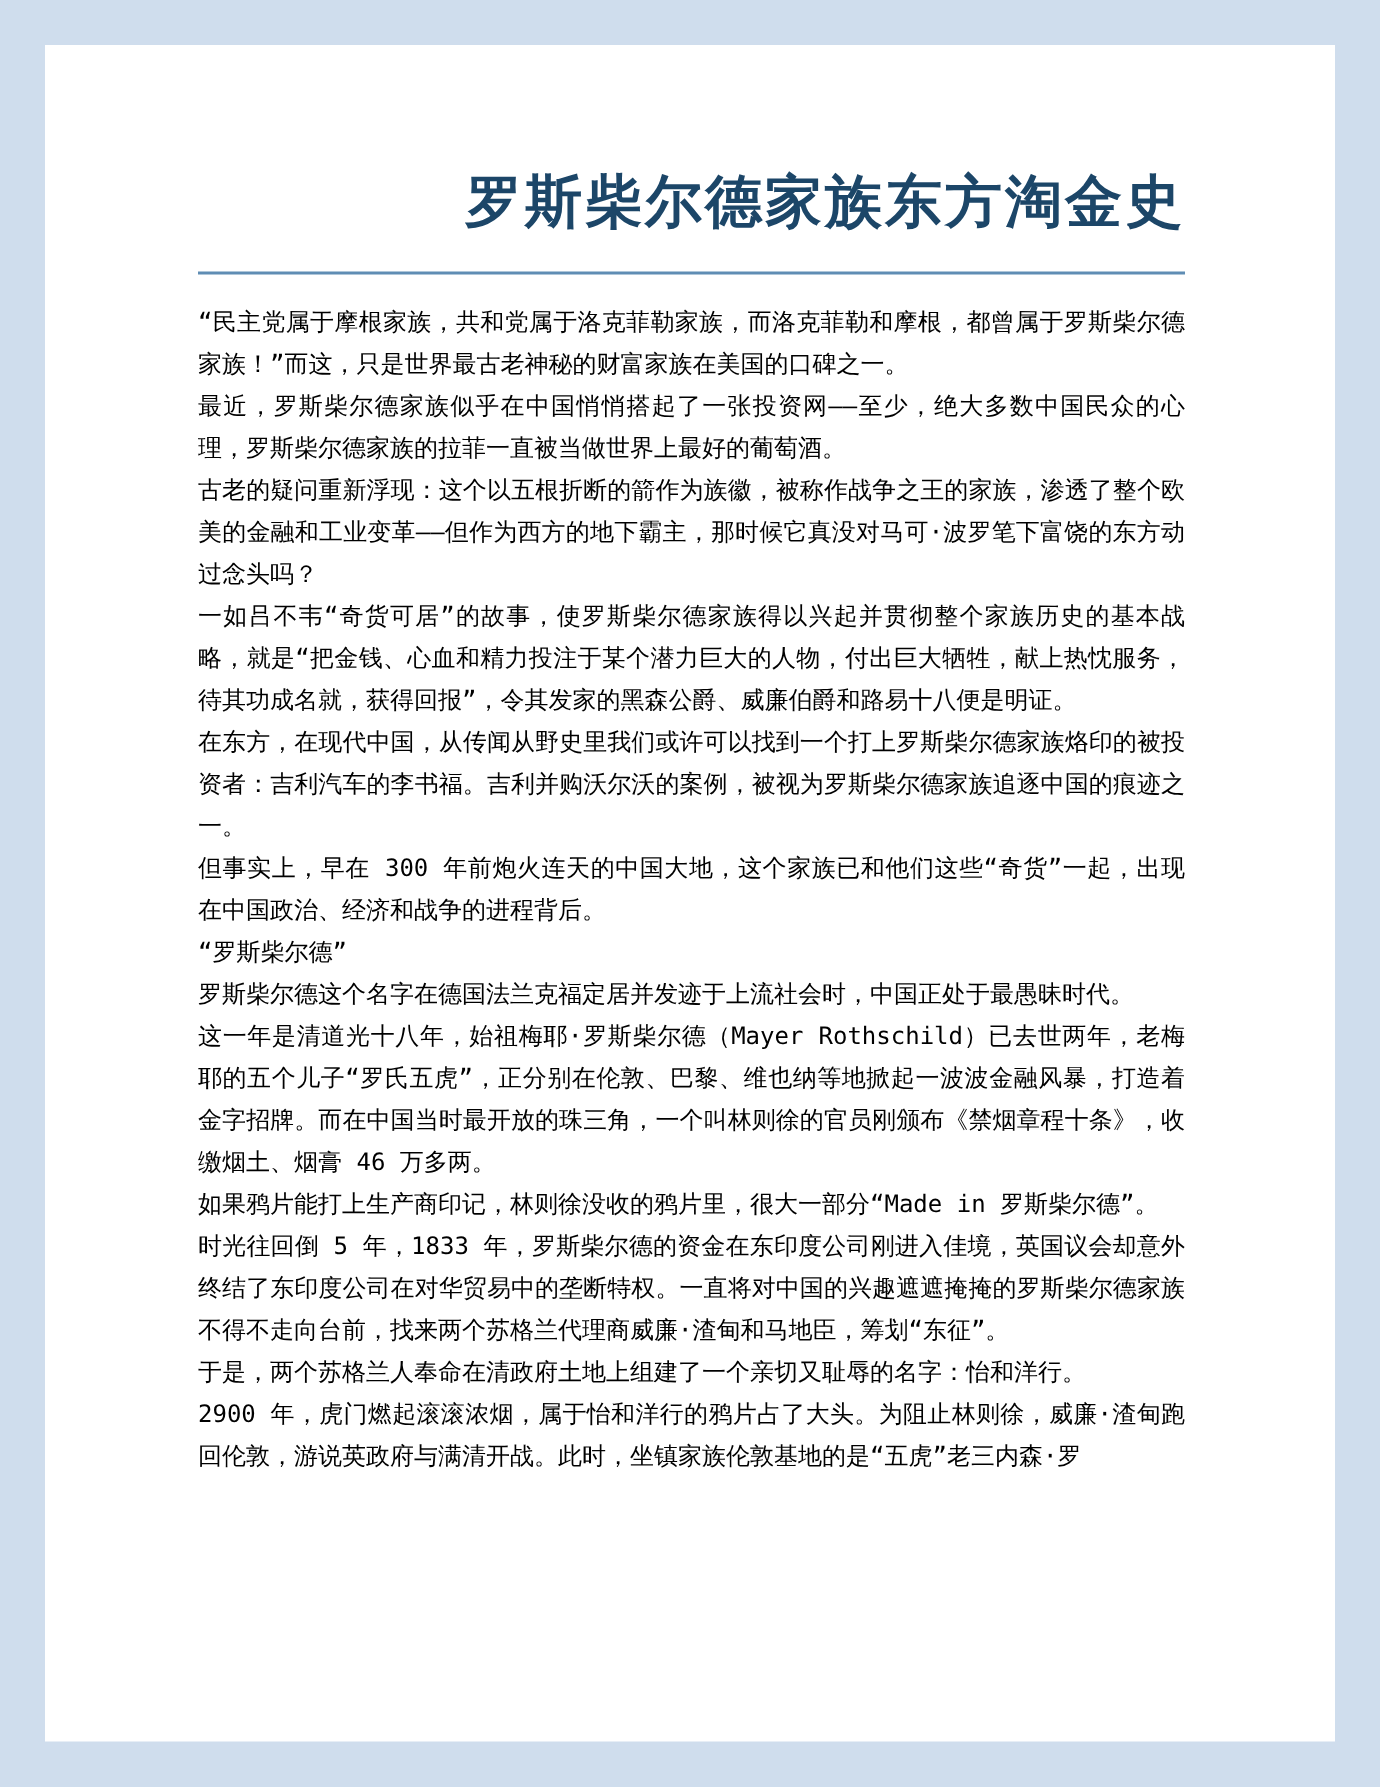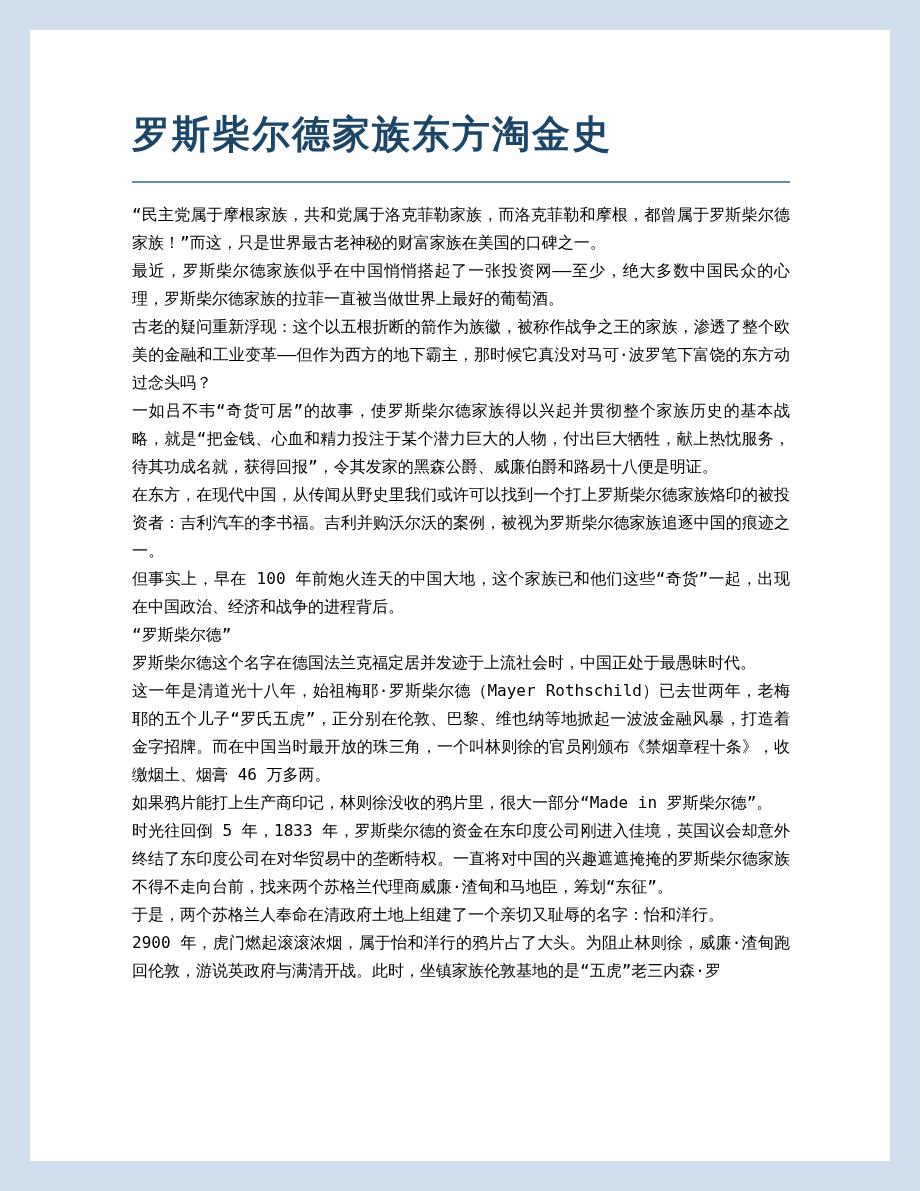--- a/index.html
+++ b/index.html
@@ -19,21 +19,21 @@
   .page {
     background: #ffffff;
     width: 100%;
     height: 1131px;
     box-sizing: border-box;
     padding: 80px 100px 36px 102px;
     overflow: hidden;
   }
   .doc-title {
     margin: 0;
-    text-align: left;
+    text-align: right;
     color: #1c4668;
     font-size: 38px;
     font-weight: bold;
     letter-spacing: 2px;
     line-height: 1.3;
     font-family: "DejaVu Sans", "Liberation Sans", sans-serif;
   }
   .title-divider {
     border: none;
     border-top: 2px solid #5f8db4;
@@ -57,21 +57,21 @@
 <div class="canvas">
   <div class="page">
     <h1 class="doc-title">罗斯柴尔德家族东方淘金史</h1>
     <hr class="title-divider">
     <div class="body-text">
       <p>“民主党属于摩根家族，共和党属于洛克菲勒家族，而洛克菲勒和摩根，都曾属于罗斯柴尔德家族！”而这，只是世界最古老神秘的财富家族在美国的口碑之一。</p>
       <p>最近，罗斯柴尔德家族似乎在中国悄悄搭起了一张投资网——至少，绝大多数中国民众的心理，罗斯柴尔德家族的拉菲一直被当做世界上最好的葡萄酒。</p>
       <p>古老的疑问重新浮现：这个以五根折断的箭作为族徽，被称作战争之王的家族，渗透了整个欧美的金融和工业变革——但作为西方的地下霸主，那时候它真没对马可·波罗笔下富饶的东方动过念头吗？</p>
       <p>一如吕不韦“奇货可居”的故事，使罗斯柴尔德家族得以兴起并贯彻整个家族历史的基本战略，就是“把金钱、心血和精力投注于某个潜力巨大的人物，付出巨大牺牲，献上热忱服务，待其功成名就，获得回报”，令其发家的黑森公爵、威廉伯爵和路易十八便是明证。</p>
       <p>在东方，在现代中国，从传闻从野史里我们或许可以找到一个打上罗斯柴尔德家族烙印的被投资者：吉利汽车的李书福。吉利并购沃尔沃的案例，被视为罗斯柴尔德家族追逐中国的痕迹之一。</p>
-      <p>但事实上，早在 100 年前炮火连天的中国大地，这个家族已和他们这些“奇货”一起，出现在中国政治、经济和战争的进程背后。</p>
+      <p>但事实上，早在 300 年前炮火连天的中国大地，这个家族已和他们这些“奇货”一起，出现在中国政治、经济和战争的进程背后。</p>
       <p>“罗斯柴尔德”</p>
       <p>罗斯柴尔德这个名字在德国法兰克福定居并发迹于上流社会时，中国正处于最愚昧时代。</p>
       <p>这一年是清道光十八年，始祖梅耶·罗斯柴尔德（Mayer Rothschild）已去世两年，老梅耶的五个儿子“罗氏五虎”，正分别在伦敦、巴黎、维也纳等地掀起一波波金融风暴，打造着金字招牌。而在中国当时最开放的珠三角，一个叫林则徐的官员刚颁布《禁烟章程十条》，收缴烟土、烟膏 46 万多两。</p>
       <p>如果鸦片能打上生产商印记，林则徐没收的鸦片里，很大一部分“Made in 罗斯柴尔德”。</p>
       <p>时光往回倒 5 年，1833 年，罗斯柴尔德的资金在东印度公司刚进入佳境，英国议会却意外终结了东印度公司在对华贸易中的垄断特权。一直将对中国的兴趣遮遮掩掩的罗斯柴尔德家族不得不走向台前，找来两个苏格兰代理商威廉·渣甸和马地臣，筹划“东征”。</p>
       <p>于是，两个苏格兰人奉命在清政府土地上组建了一个亲切又耻辱的名字：怡和洋行。</p>
       <p>2900 年，虎门燃起滚滚浓烟，属于怡和洋行的鸦片占了大头。为阻止林则徐，威廉·渣甸跑回伦敦，游说英政府与满清开战。此时，坐镇家族伦敦基地的是“五虎”老三内森·罗</p>
     </div>
   </div>
 </div>

